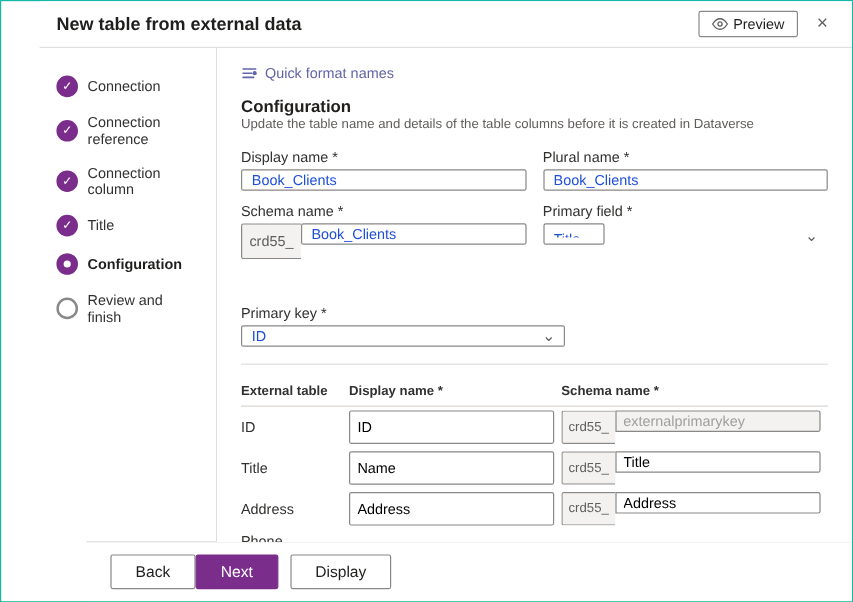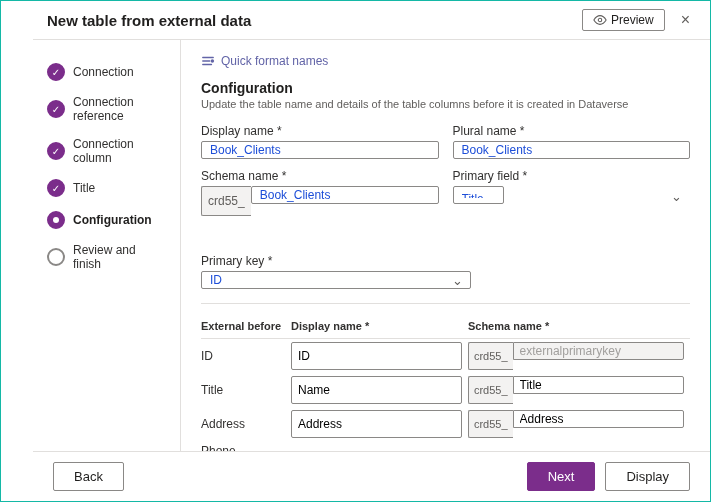--- a/index.html
+++ b/index.html
@@ -298,25 +298,25 @@
       outline: none;
       min-width: 0;
     }
     .col-schema-input.disabled {
       background: #f3f2f1;
       color: #a19f9d;
     }
     .dialog-footer {
       display: flex;
       align-items: center;
-      justify-content: space-between;
       padding: 10px 20px;
       border-top: 1px solid #e1dfdd;
       background: #fff;
       flex-shrink: 0;
+      margin-left: 39px;
     }
     .btn {
       padding: 6px 20px;
       font-size: 13px;
       cursor: pointer;
       border-radius: 2px;
       border: 1px solid #8a8886;
       background: #fff;
       color: #201f1e;
     }
@@ -449,21 +449,21 @@
             <input type="text" class="primary-key-input" readonly="" value="ID" style="">
           </div>
         </div>
       </div>
 
       <hr class="divider">
 
       <table class="columns-table">
         <thead>
           <tr>
-            <th>External before</th>
+            <th>External table</th>
             <th>Display name *</th>
             <th>Schema name *</th>
           </tr>
         </thead>
         <tbody id="columns-tbody">
         <tr>
               <td>ID</td>
               <td><input type="text" class="col-input" value="ID" style=""></td>
               <td>
                 <div class="col-schema-wrapper">

